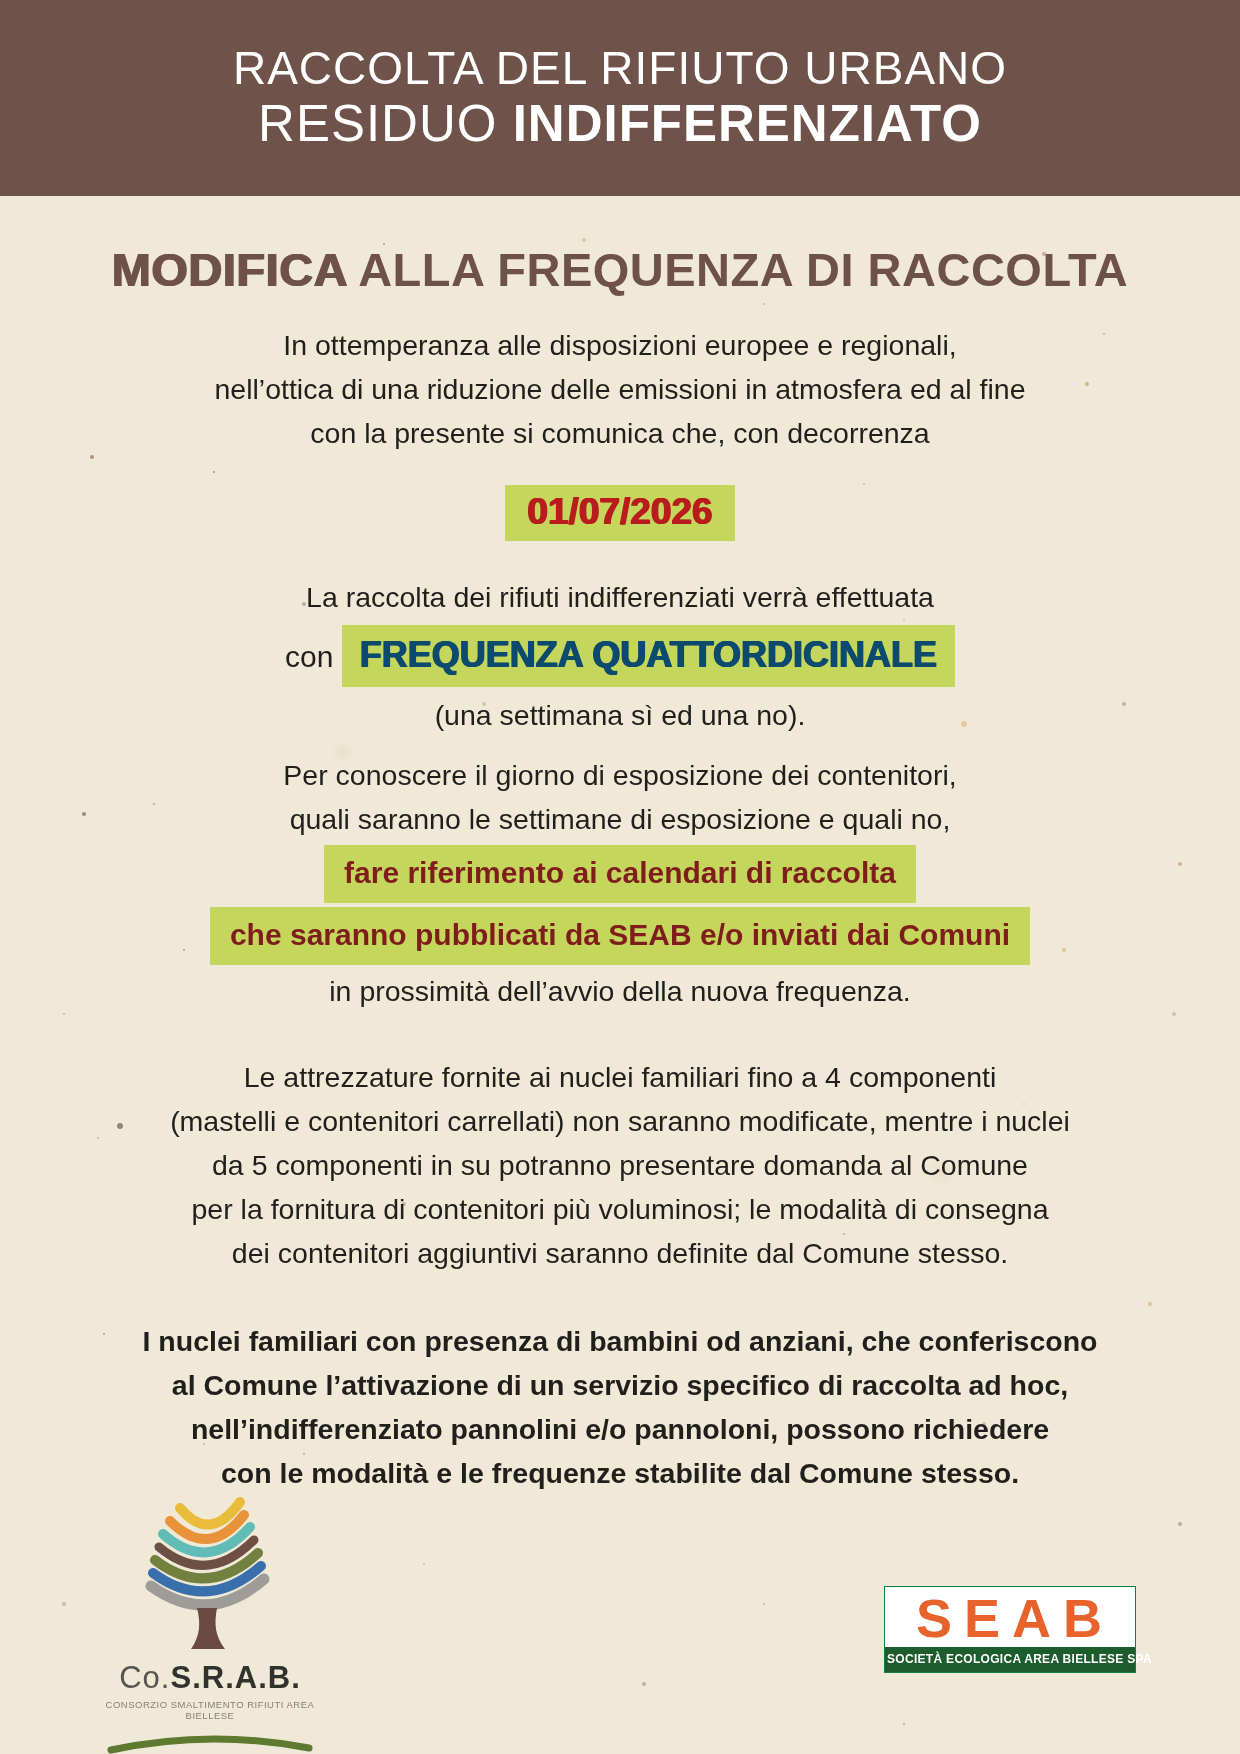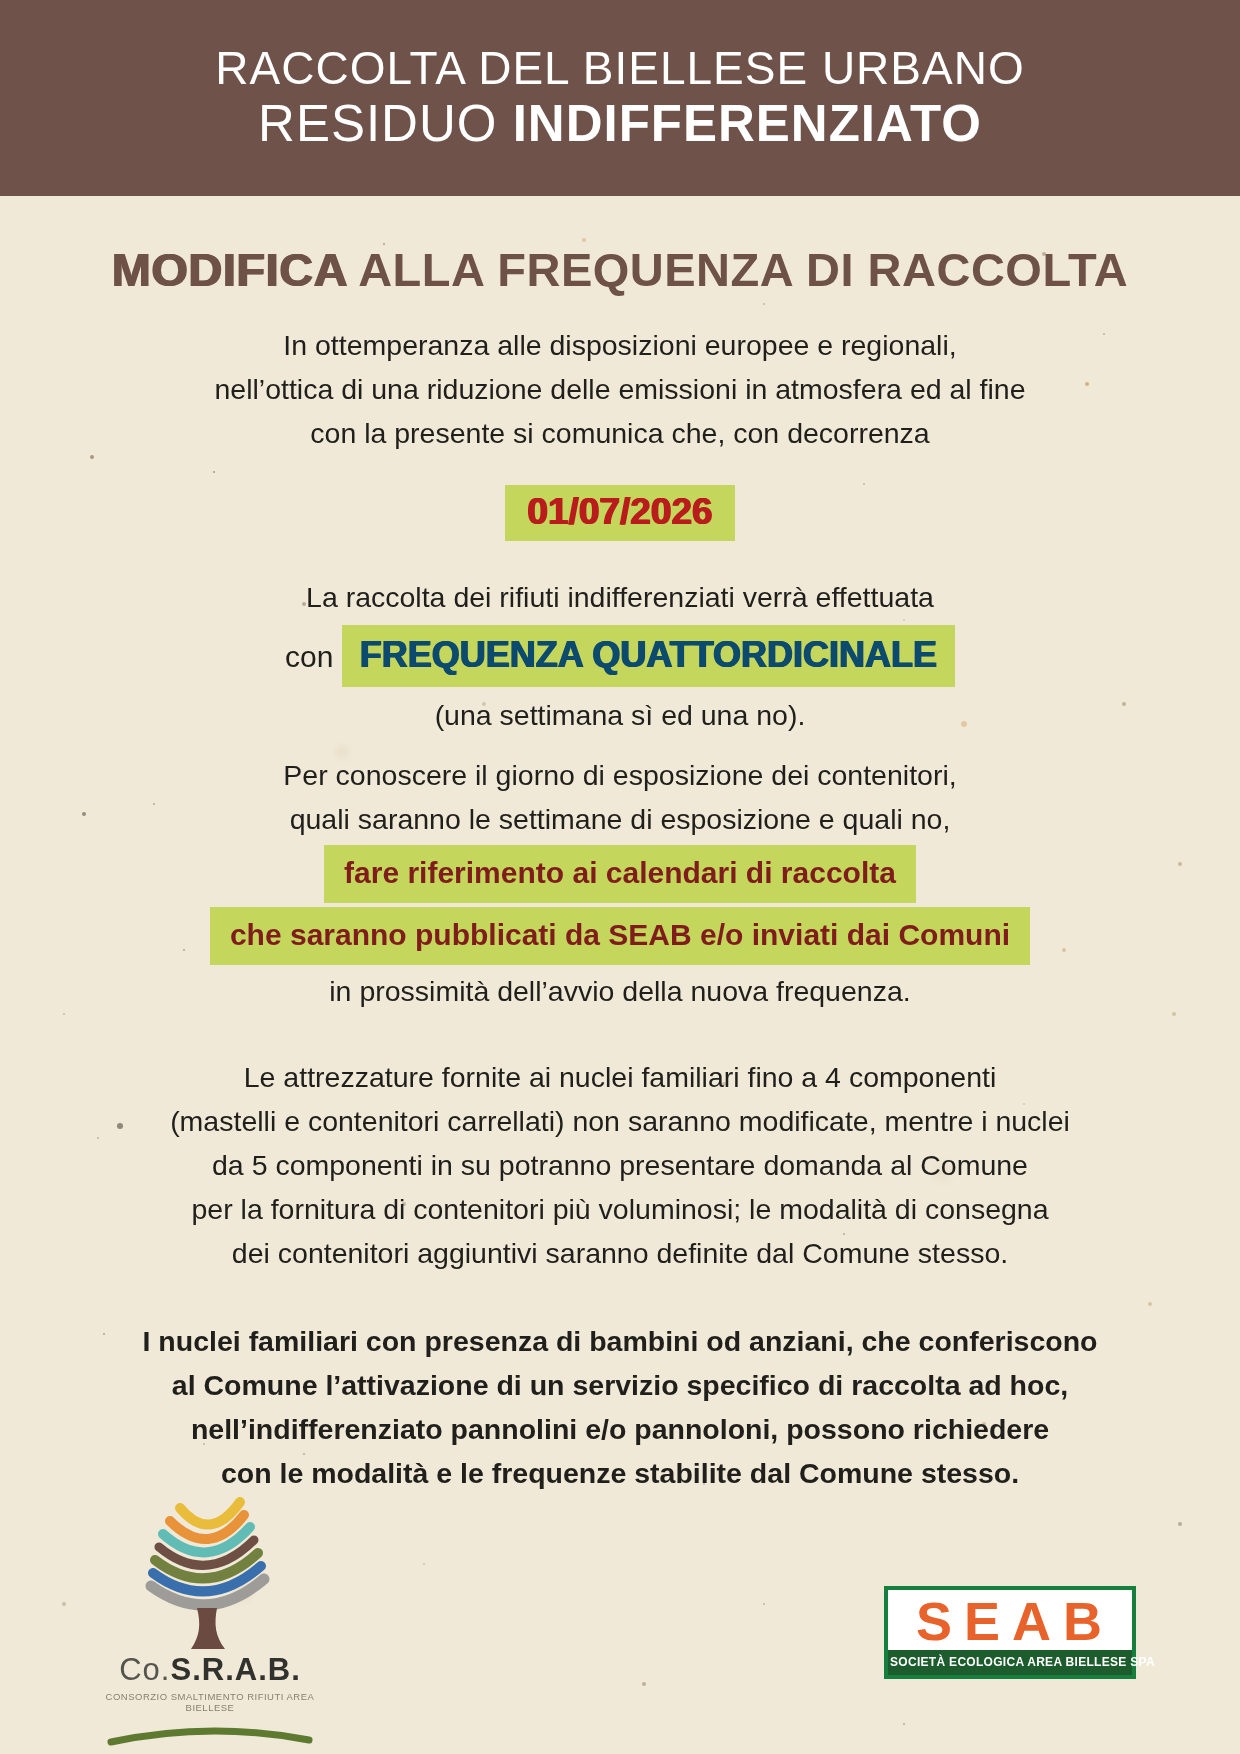--- a/index.html
+++ b/index.html
@@ -74,48 +74,48 @@
   }
   .freq-line { margin:6px 0; }
   .freq-line .prefix { font-size:30px; }
   .freq-line .hl { font-size:36px; font-weight:700; padding:8px 18px 10px; color:#0c4a6e; }
   .cal-hl { display:block; margin:4px 0; }
   .cal-hl .hl { font-size:30px; font-weight:700; padding:6px 20px 8px; color:#7f1d1d; }
 
   
   .cosrab { position:absolute; left:92px; top:1492px; width:236px; text-align:center; }
   .cosrab .tree { display:block; margin:0 auto; }
-  .cosrab-name { margin-top:2px; font-size:31px; color:#31312d; letter-spacing:1px; }
+  .cosrab-name { margin-top:10px; font-size:31px; color:#31312d; letter-spacing:1px; }
   .cosrab-name .thin { font-weight:400; color:#55554f; }
   .cosrab-name .bold { font-weight:700; }
   .cosrab-sub { margin-top:3px; font-size:9.5px; letter-spacing:.5px; color:#85826f; font-weight:400; }
   .cosrab .ground { display:block; margin:6px auto 0; }
 
   .seab {
     position:absolute; left:884px; top:1586px; width:252px;
-    border:4px solid #15803d; background:#ffffff; box-sizing:border-box;
+    border:1px solid #15803d; background:#ffffff; box-sizing:border-box;
   }
   .seab-name {
     color:#e8632c; font-weight:700; font-size:54px; line-height:1;
     text-align:center; letter-spacing:12px; padding:4px 0 2px 10px;
     white-space:nowrap; overflow:hidden;
   }
   .seab-strip {
     background:#1d5c2d; color:#ffffff; font-size:12px; font-weight:700;
     text-align:center; letter-spacing:.3px; padding:5px 2px 6px; white-space:nowrap;
   }
 </style>
 </head>
 <body>
 
 <div class="poster">
   <div class="speckles"></div>
 
   <header class="band">
-    <div class="band-line1">RACCOLTA DEL BIELLESE URBANO</div>
+    <div class="band-line1">RACCOLTA DEL RIFIUTO URBANO</div>
     <div class="band-line2"><span>RESIDUO </span><span class="b">INDIFFERENZIATO</span></div>
   </header>
 
   <main>
     <h1 class="title"><span class="fatten">MODIFICA</span><span> ALLA FREQUENZA DI RACCOLTA</span></h1>
 
     <p class="para mt-intro">
       <span class="line">In ottemperanza alle disposizioni europee e regionali,</span>
       <span class="line">nell’ottica di una riduzione delle emissioni in atmosfera ed al fine</span>
       <span class="line">con la presente si comunica che, con decorrenza</span>

